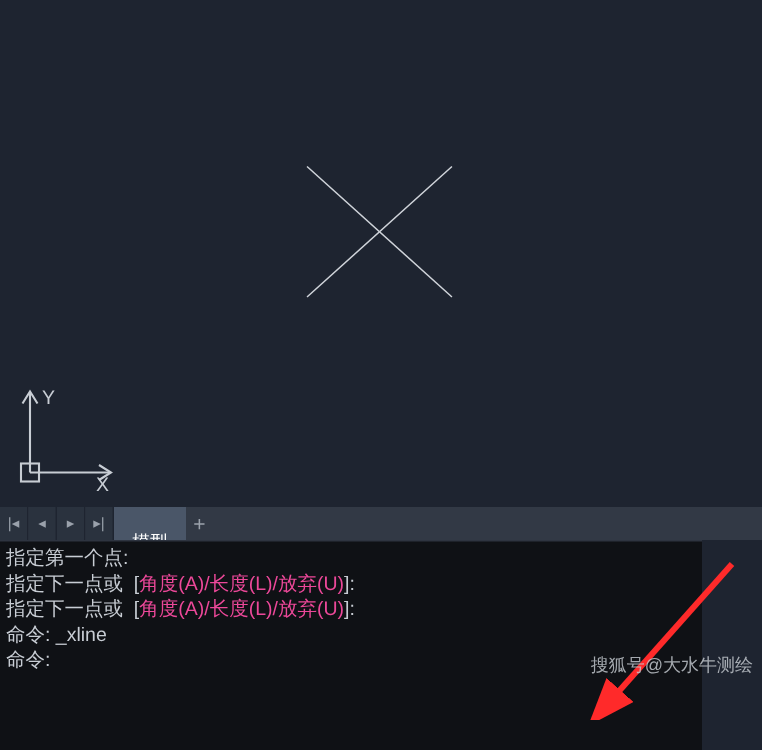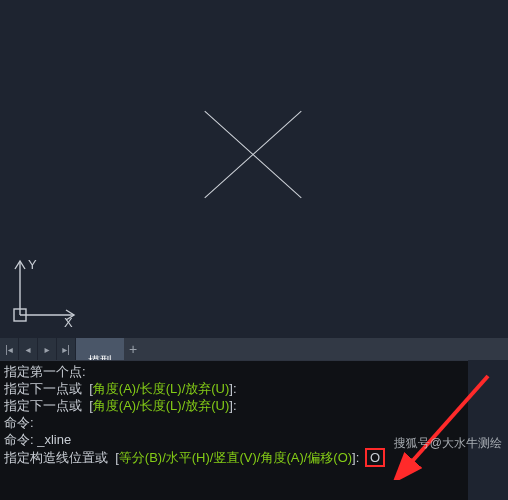--- a/index.html
+++ b/index.html
@@ -10,21 +10,21 @@
   .ucs{position:absolute;left:6px;bottom:26px;}
   .tab-strip{position:absolute;left:0;bottom:0;width:508px;height:22px;background:#323945;display:flex;align-items:stretch}
   .nav-btns{display:flex}
   .nav-btn{width:18px;height:22px;display:flex;align-items:center;justify-content:center;background:#2a323e;border-right:1px solid #1e2430;color:#9aa1ab;font-size:10px;cursor:pointer}
   .tab{padding:12px 12px;line-height:22px;font-size:12px;color:#aeb4bd;cursor:pointer}
   .tab.active{background:#4a5668;color:#fff}
   .tab-add{width:18px;text-align:center;line-height:22px;color:#9aa1ab;cursor:pointer;font-size:14px}
   .cmd-area{position:absolute;left:0;top:360px;width:468px;height:140px;background:#0f1115;padding:2px 4px;box-sizing:border-box;line-height:17px;font-size:13px;border-top:1px solid #2e3440}
   .cmd-line{white-space:pre;color:#c8cdd4}
   .cmd-text{color:#c8cdd4}
-  .cmd-opt{color:#84cc16}
+  .cmd-opt{color:#ec4899}
   .hl-box{display:inline-block;border:2px solid #ff2a2a;padding:0 3px;margin:0 2px;line-height:15px}
   .red-arrow{position:absolute;pointer-events:none}
   .watermark{position:absolute;right:6px;bottom:48px;color:#bfc4ca;font-size:12px;opacity:.85}
 </style>
 </head>
 <body>
 
 <div class="drawing-area">
   <div class="cross-line l1"></div>
   <div class="cross-line l2"></div>
@@ -52,23 +52,22 @@
     </div>
     <div class="tab active">模型</div>
     <div class="tab-add">+</div>
   </div>
 </div>
 
 <div class="cmd-area">
   <div class="cmd-line"><span class="cmd-text">指定第一个点:</span></div>
   <div class="cmd-line"><span class="cmd-text">指定下一点或  [</span><span class="cmd-opt">角度(A)/长度(L)/放弃(U)</span><span class="cmd-text">]:</span></div>
   <div class="cmd-line"><span class="cmd-text">指定下一点或  [</span><span class="cmd-opt">角度(A)/长度(L)/放弃(U)</span><span class="cmd-text">]:</span></div>
+  <div class="cmd-line"><span class="cmd-text">命令: _xline</span></div>
   <div class="cmd-line"><span class="cmd-text">命令:</span></div>
-  <div class="cmd-line"><span class="cmd-text">命令: _xline</span></div>
-  <div class="cmd-line"><span class="cmd-text">指定构造线位置或  [</span><span class="cmd-opt">等分(B)/水平(H)/竖直(V)/角度(A)/偏移(O)</span><span class="cmd-text">]:</span> <span class="hl-box">O</span></div>
 </div>
 
 <svg class="red-arrow" style="left:390px;top:370px" width="110" height="110">
   <defs>
       <marker id="ah" markerWidth="10" markerHeight="10" refX="2" refY="3" orient="auto">
         <path d="M0,0 L0,6 L8,3 z" fill="#ff2a2a"></path>
       </marker>
     </defs>
   <line x1="98" y1="6" x2="18" y2="96" stroke="#ff2a2a" stroke-width="4" marker-end="url(#ah)"></line>
 </svg>

